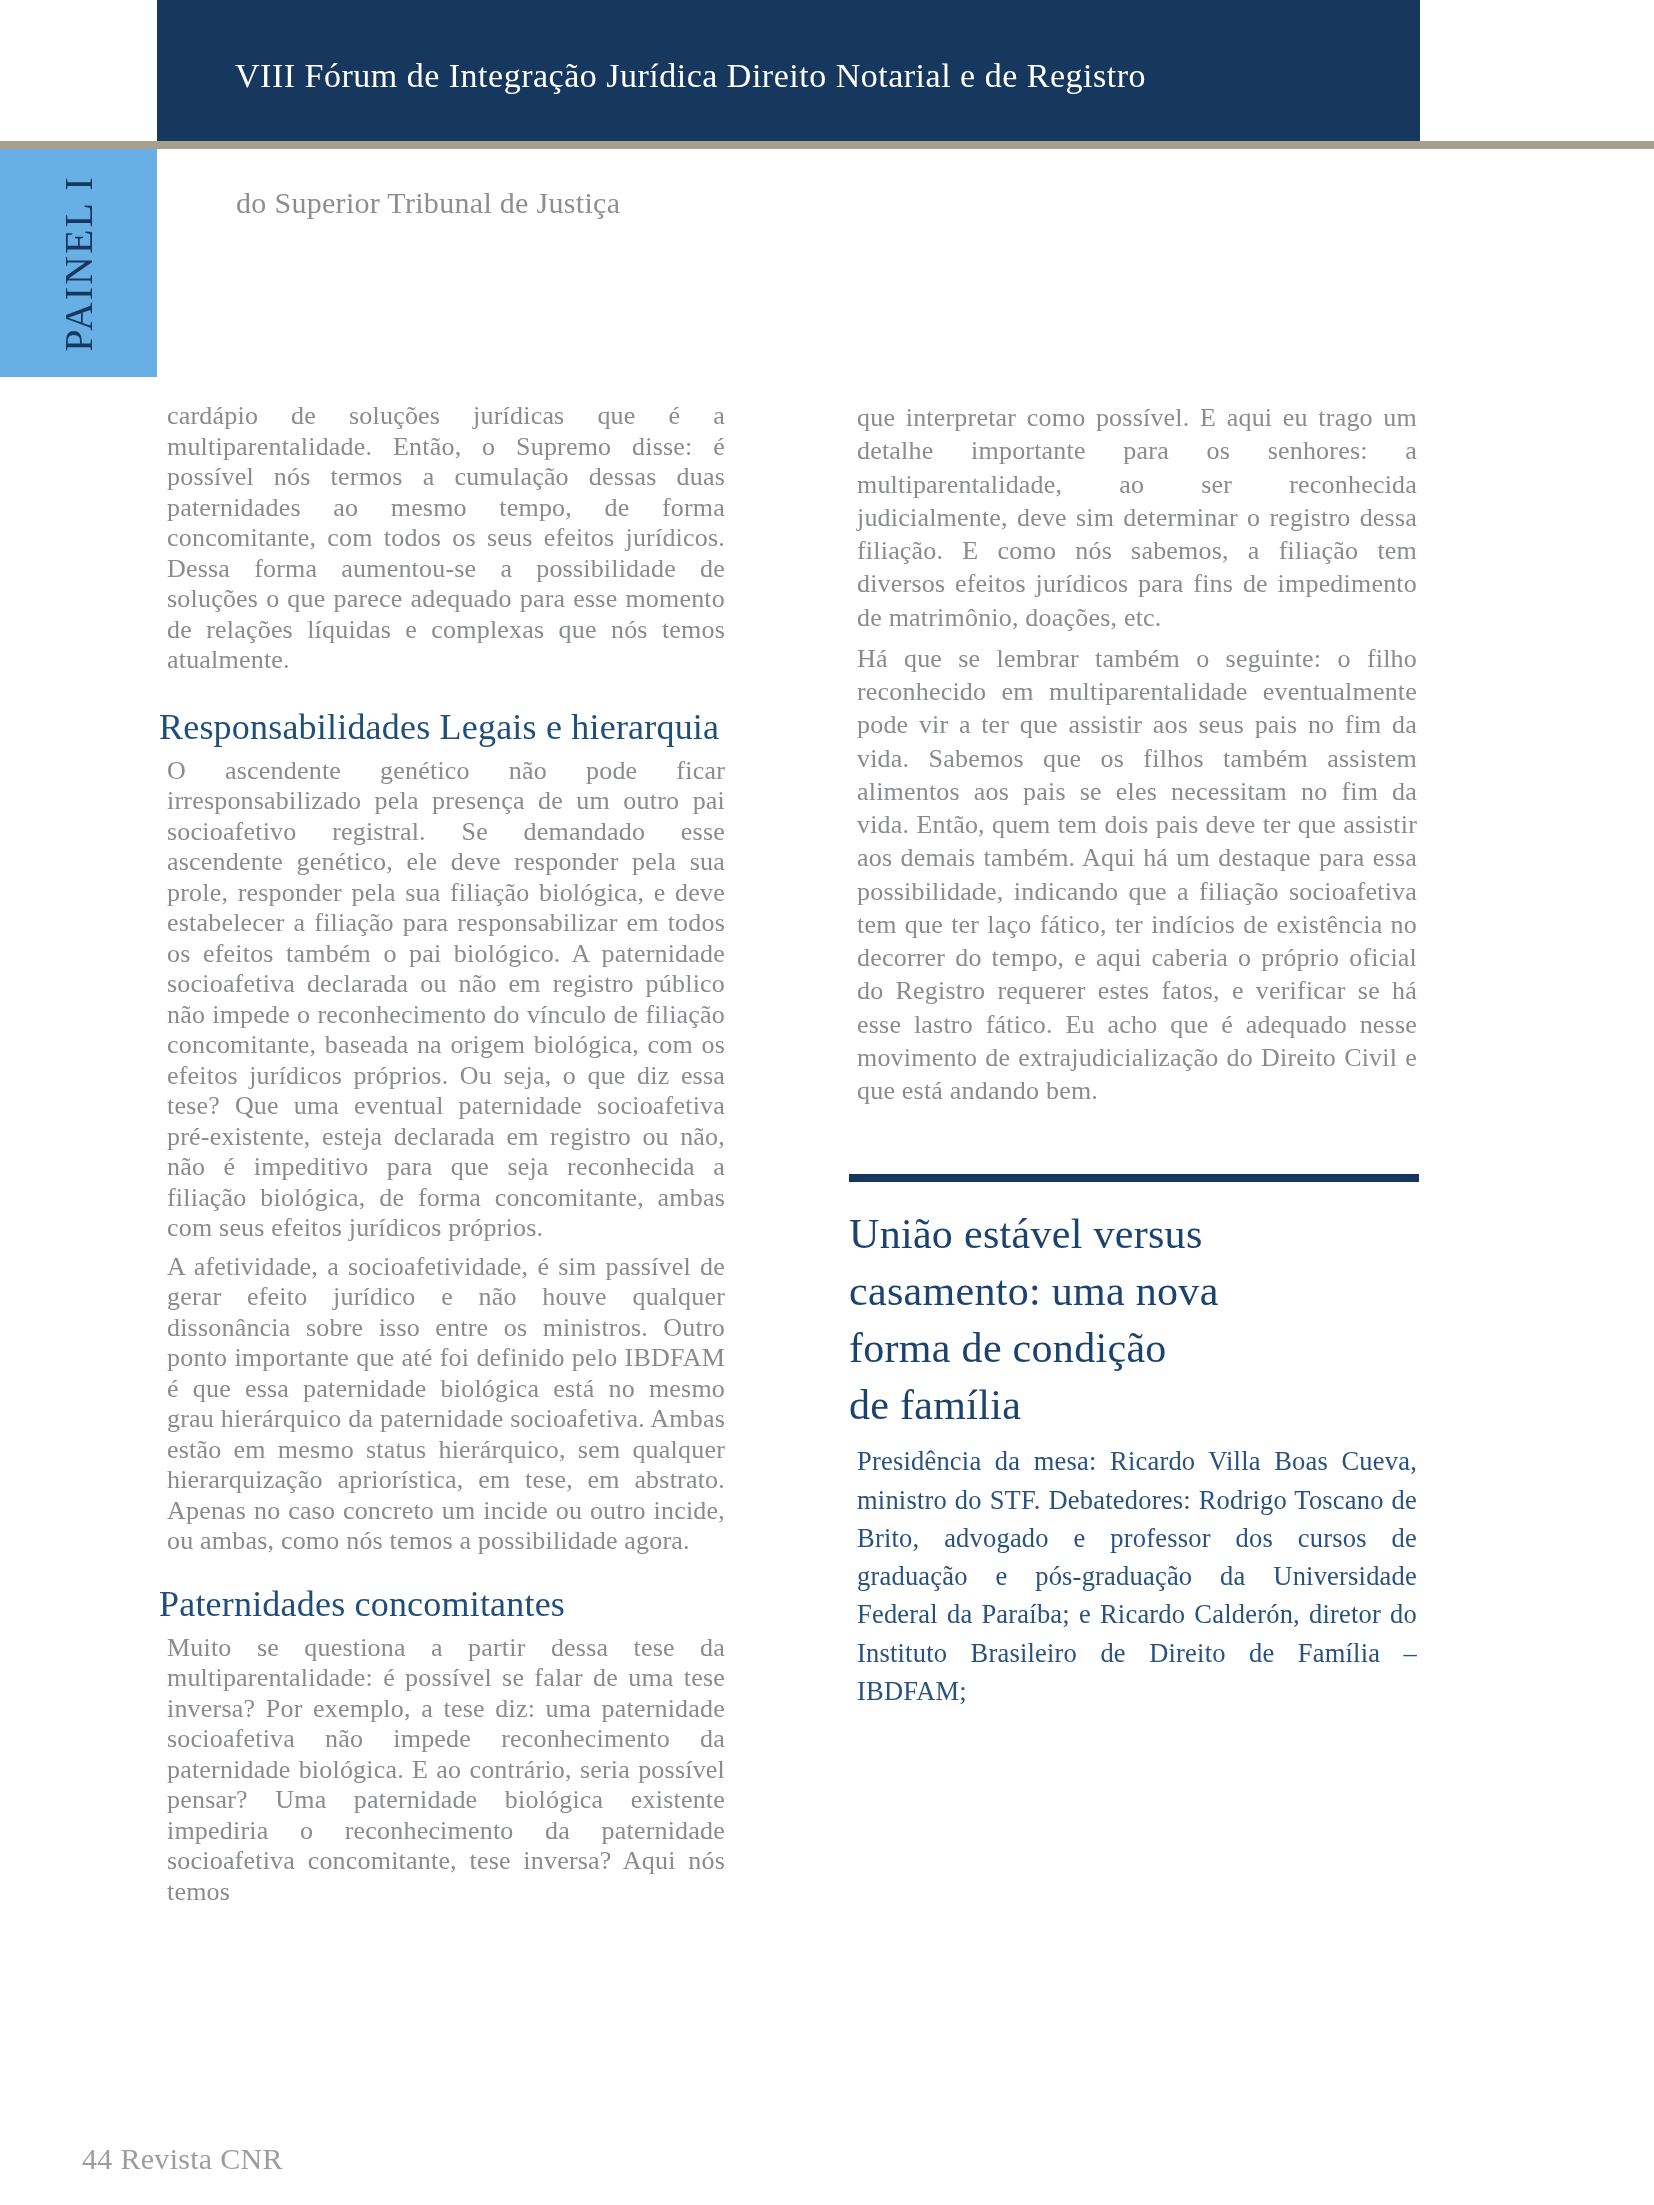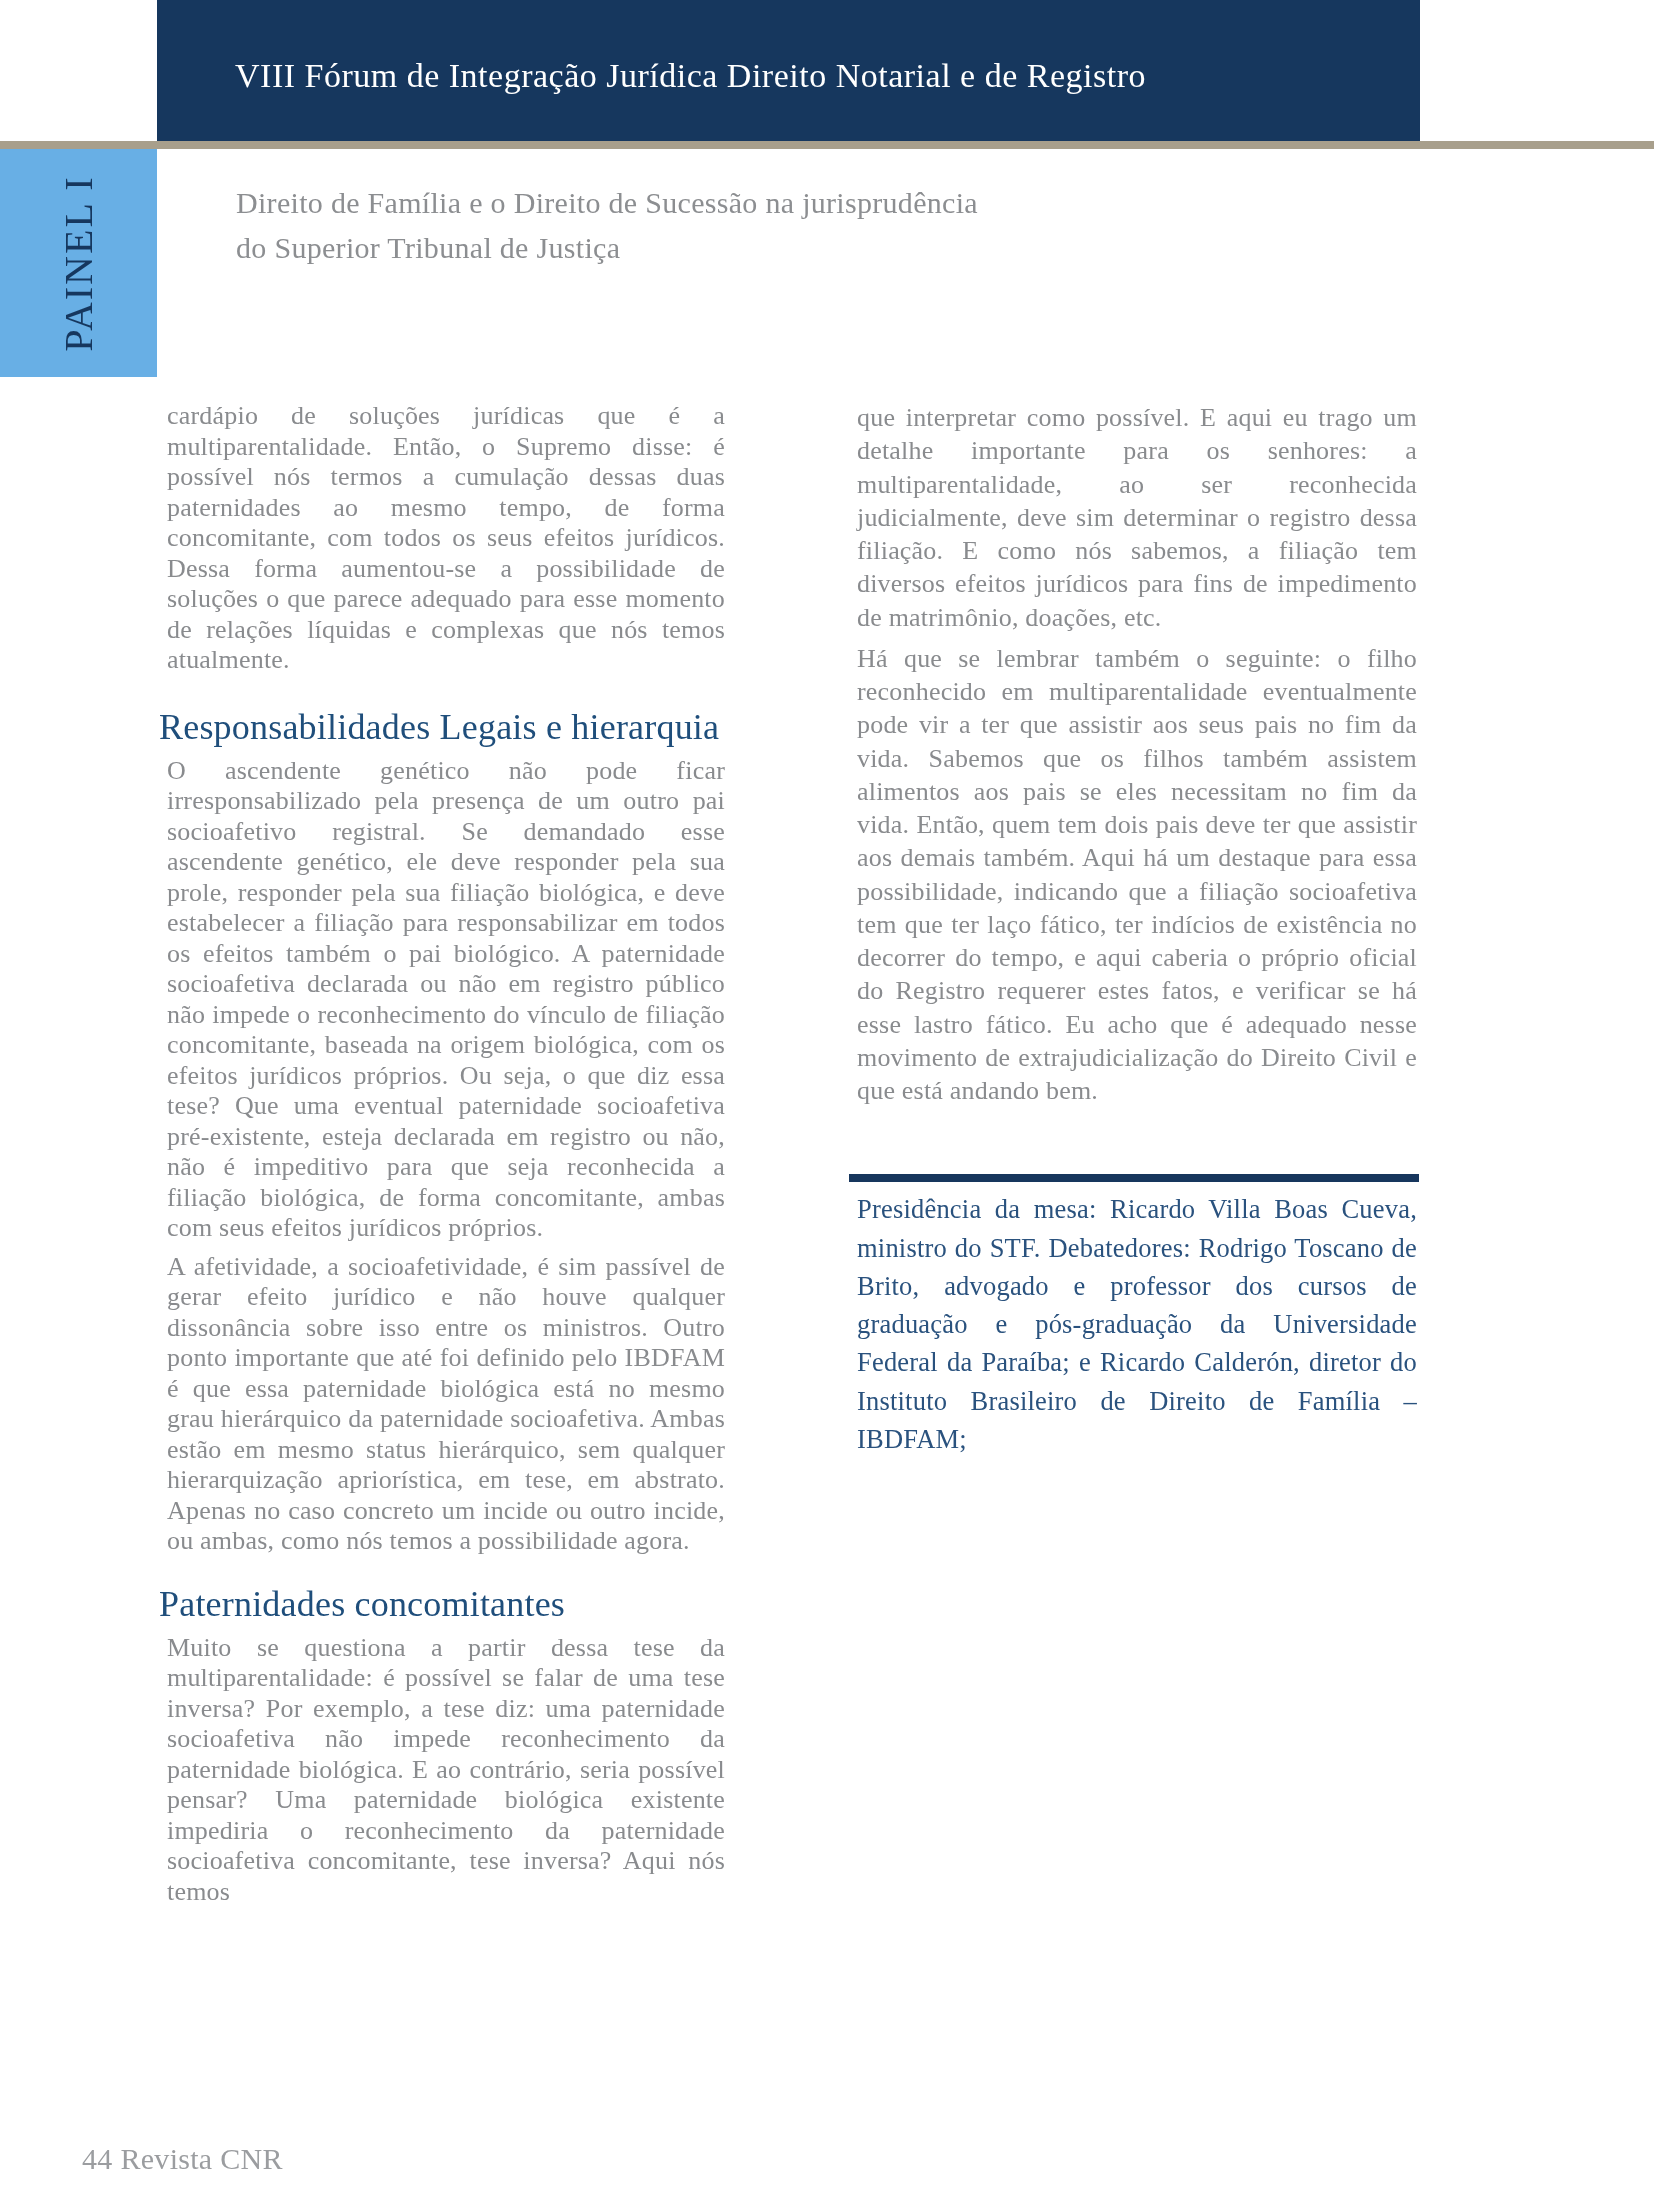--- a/index.html
+++ b/index.html
@@ -104,38 +104,43 @@
     <div class="header-title">VIII Fórum de Integração Jurídica Direito Notarial e de Registro</div>
   </div>
 
   <div class="tan-rule"></div>
 
   <div class="panel-tab">
     <span>PAINEL I</span>
   </div>
 
   <div class="subtitle">
-    <div>Direito de Família e o Direito de Sucessão na jurisprudência</div>
     <div>do Superior Tribunal de Justiça</div>
   </div>
 
   <div class="col col-left">
     <p>cardápio de soluções jurídicas que é a multiparentalidade. Então, o Supremo disse: é possível nós termos a cumulação dessas duas paternidades ao mesmo tempo, de forma concomitante, com todos os seus efeitos jurídicos. Dessa forma aumentou-se a possibilidade de soluções o que parece adequado para esse momento de relações líquidas e complexas que nós temos atualmente.</p>
     <h3>Responsabilidades Legais e hierarquia</h3>
     <p>O ascendente genético não pode ficar irresponsabilizado pela presença de um outro pai socioafetivo registral. Se demandado esse ascendente genético, ele deve responder pela sua prole, responder pela sua filiação biológica, e deve estabelecer a filiação para responsabilizar em todos os efeitos também o pai biológico. A paternidade socioafetiva declarada ou não em registro público não impede o reconhecimento do vínculo de filiação concomitante, baseada na origem biológica, com os efeitos jurídicos próprios. Ou seja, o que diz essa tese? Que uma eventual paternidade socioafetiva pré-existente, esteja declarada em registro ou não, não é impeditivo para que seja reconhecida a filiação biológica, de forma concomitante, ambas com seus efeitos jurídicos próprios.</p>
     <p>A afetividade, a socioafetividade, é sim passível de gerar efeito jurídico e não houve qualquer dissonância sobre isso entre os ministros. Outro ponto importante que até foi definido pelo IBDFAM é que essa paternidade biológica está no mesmo grau hierárquico da paternidade socioafetiva. Ambas estão em mesmo status hierárquico, sem qualquer hierarquização apriorística, em tese, em abstrato. Apenas no caso concreto um incide ou outro incide, ou ambas, como nós temos a possibilidade agora.</p>
     <h3 class="second">Paternidades concomitantes</h3>
     <p>Muito se questiona a partir dessa tese da multiparentalidade: é possível se falar de uma tese inversa? Por exemplo, a tese diz: uma paternidade socioafetiva não impede reconhecimento da paternidade biológica. E ao contrário, seria possível pensar? Uma paternidade biológica existente impediria o reconhecimento da paternidade socioafetiva concomitante, tese inversa? Aqui nós temos</p>
   </div>
 
   <div class="col col-right">
     <p>que interpretar como possível. E aqui eu trago um detalhe importante para os senhores: a multiparentalidade, ao ser reconhecida judicialmente, deve sim determinar o registro dessa filiação. E como nós sabemos, a filiação tem diversos efeitos jurídicos para fins de impedimento de matrimônio, doações, etc.</p>
     <p>Há que se lembrar também o seguinte: o filho reconhecido em multiparentalidade eventualmente pode vir a ter que assistir aos seus pais no fim da vida. Sabemos que os filhos também assistem alimentos aos pais se eles necessitam no fim da vida. Então, quem tem dois pais deve ter que assistir aos demais também. Aqui há um destaque para essa possibilidade, indicando que a filiação socioafetiva tem que ter laço fático, ter indícios de existência no decorrer do tempo, e aqui caberia o próprio oficial do Registro requerer estes fatos, e verificar se há esse lastro fático. Eu acho que é adequado nesse movimento de extrajudicialização do Direito Civil e que está andando bem.</p>
 
     <hr class="divider">
 
+    <h2 class="section-title">
+      <div>União estável versus</div>
+      <div>casamento: uma nova</div>
+      <div>forma de condição</div>
+      <div>de família</div>
+    </h2>
 
     <p class="blue-par">Presidência da mesa: Ricardo Villa Boas Cueva, ministro do STF. Debatedores: Rodrigo Toscano de Brito, advogado e professor dos cursos de graduação e pós-graduação da Universidade Federal da Paraíba; e Ricardo Calderón, diretor do Instituto Brasileiro de Direito de Família – IBDFAM;</p>
   </div>
 
   <div class="footer">44 Revista CNR</div>
 
 </div>
 
 </body></html>

